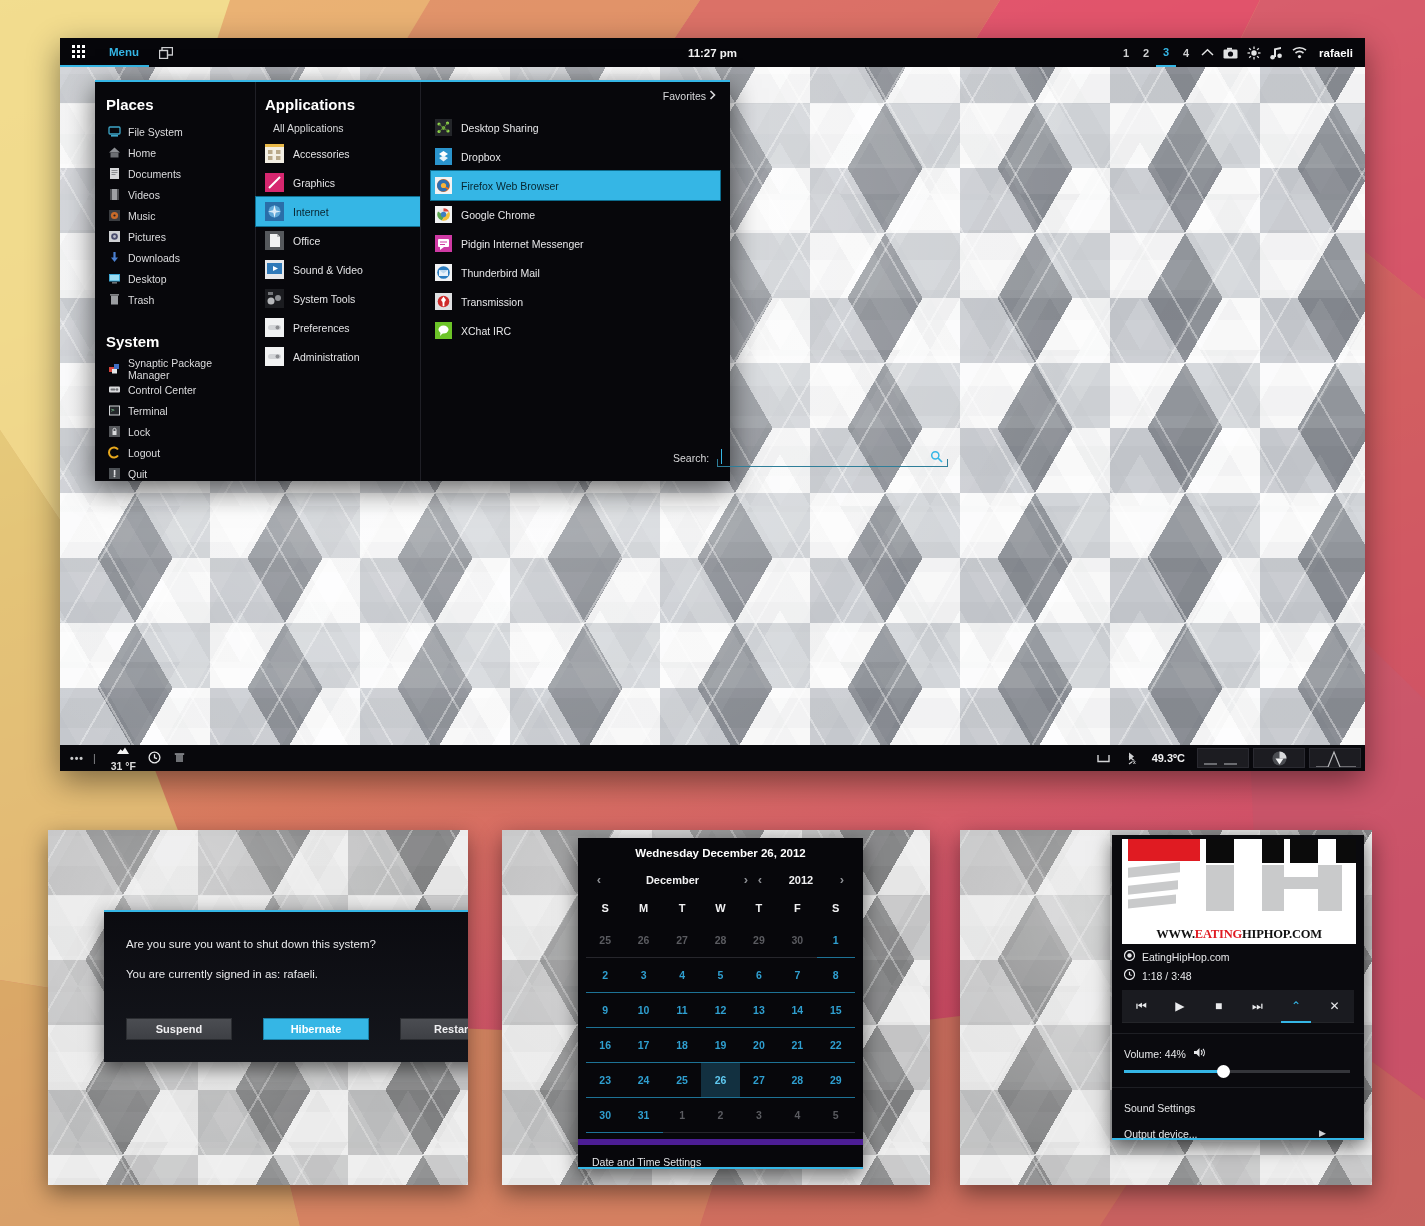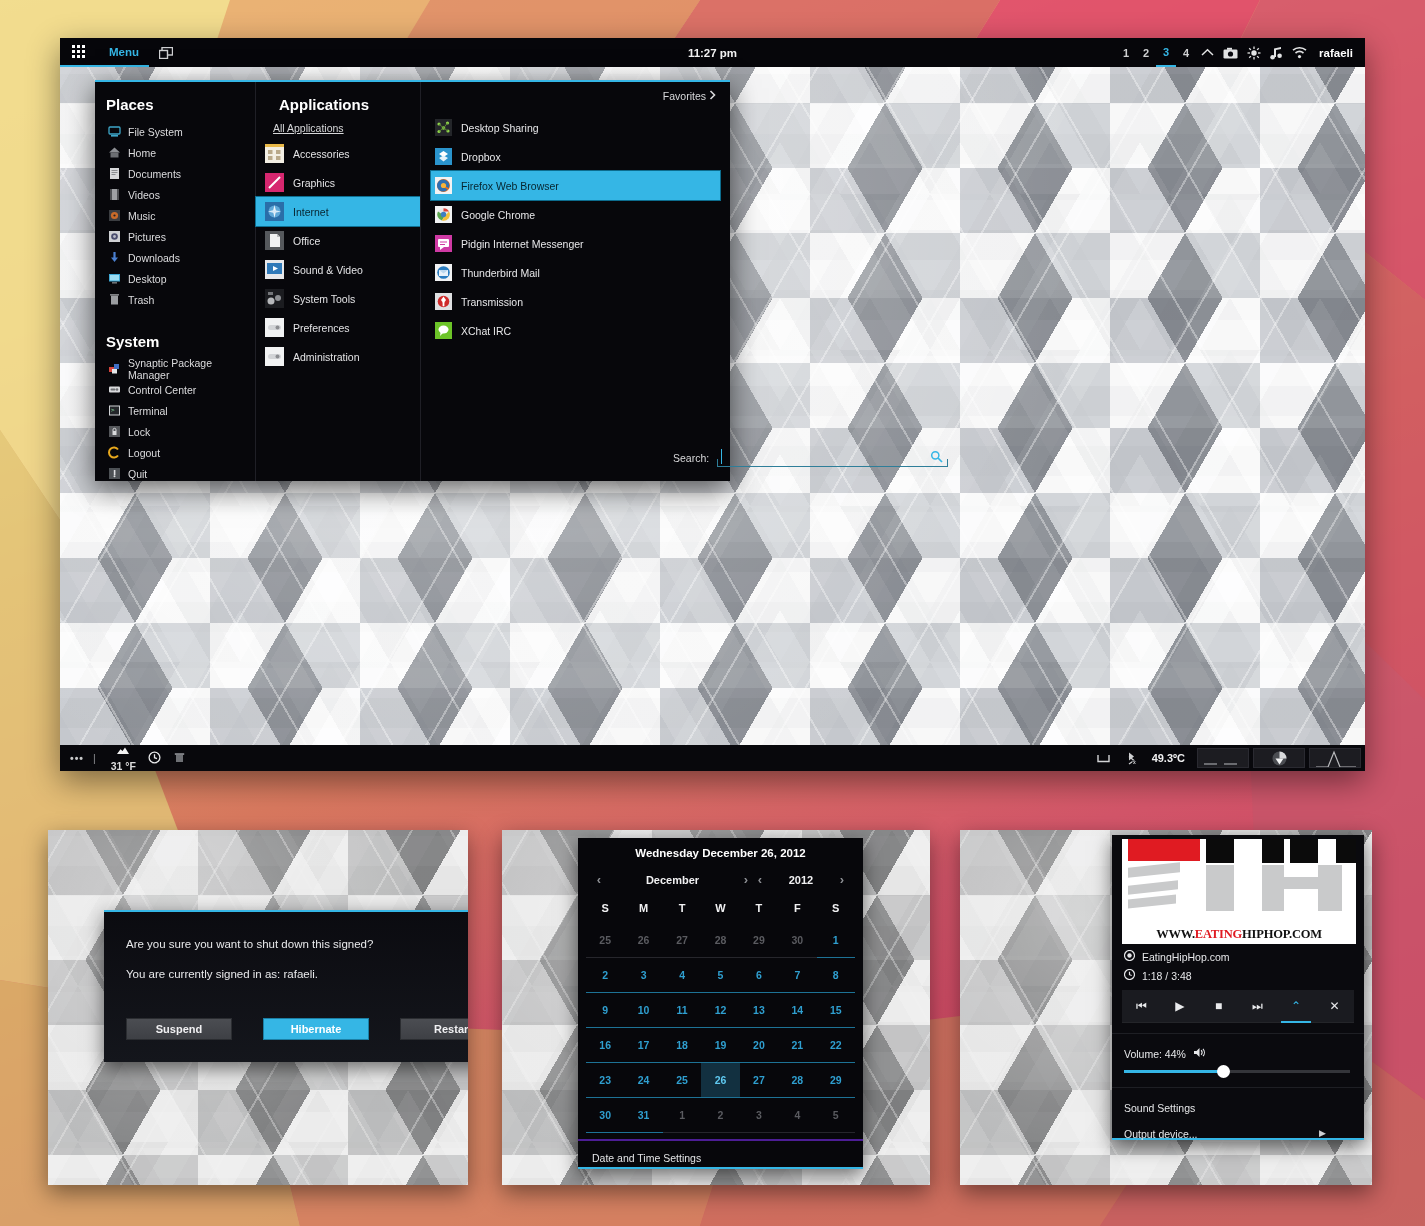--- a/index.html
+++ b/index.html
@@ -104,22 +104,22 @@
     box-shadow:0 8px 26px rgba(0,0,0,.6);
     display:flex; color:#e6e6e7;
   }
   #places-col{ width:161px; padding:14px 0 0 9px; border-right:1px solid #1f1f26; position:relative; }
   .col-head{ font-size:15px; font-weight:bold; color:#fff; margin:0 0 8px 2px; }
   #places-col .col-head.second{ margin-top:23px; }
   .mi{ display:flex; align-items:center; gap:7px; height:21px; font-size:10.5px; color:#dcdcde; padding-left:4px; }
   .mi .ic{ width:13px; height:13px; flex:0 0 13px; border-radius:1px; display:block; }
 
   #apps-col{ width:164px; padding:14px 0 0 0; position:relative; }
-  #apps-col .col-head{ margin-left:23px; }
-  #all-apps{ font-size:10.5px; color:#d6d7d9; padding:1px 0 5px 17px;text-decoration:underline; }
+  #apps-col .col-head{ margin-left:9px; }
+  #all-apps{ font-size:10.5px; color:#d6d7d9; padding:1px 0 5px 17px; }
   .cat{ display:flex; align-items:center; gap:9px; height:29px; padding-left:9px; font-size:10.5px; color:#e3e3e5; }
   .cat .ic{ width:19px; height:19px; flex:0 0 19px; }
   .cat.sel{ background:#35b6e5; color:#08242f; outline:1px solid #0d6f92; }
 
   #list-col{ flex:1; padding:10px 0 0 0; position:relative; border-left:1px solid #1f1f26; }
   #favorites{ position:absolute; right:14px; top:8px; font-size:10.5px; color:#d8d9db; display:flex; align-items:center; gap:3px; }
   #app-list{ margin-top:21px; padding:0 10px 0 10px; }
   .app{ display:flex; align-items:center; gap:9px; height:29px; padding-left:4px; font-size:10.5px; color:#e7e7e9; }
   .app .ic{ width:17px; height:17px; flex:0 0 17px; border-radius:2px; }
   .app.sel{ background:#35b6e5; color:#06242e; outline:1px solid #0c6c8e; }
@@ -174,21 +174,21 @@
   #cal-nav .arw{ color:#8d8f94; font-size:13px; width:14px; text-align:center; }
   #cal-nav .lbl{ color:#f1f1f3; }
   #cal-grid{ margin-top:12px; padding:0 8px; }
   #cal-grid .row{ display:grid; grid-template-columns:repeat(7,1fr); }
   #cal-grid .dow{ text-align:center; font-size:11px; font-weight:bold; color:#f1f1f3; padding:3px 0 9px; }
   .day{ height:35px; display:flex; align-items:center; justify-content:center;
         font-size:10.5px; font-weight:bold; color:#2f9fd0; position:relative;
         border-bottom:1px solid #1d7296; }
   .day.dim{ color:#5a5b60; border-bottom:1px solid #26262c; }
   .day.today{ background:#123040; color:#5fc8ef; }
-  #cal-footer{ margin-top:6px; border-top:2px solid #4c1d95; padding:11px 0 0 14px; font-size:10.5px; color:#e3e4e6; }
+  #cal-footer{ margin-top:6px; border-top:6px solid #4c1d95; padding:11px 0 0 14px; font-size:10.5px; color:#e3e4e6; }
 
   
   #player{
     position:absolute; left:152px; top:5px; width:252px; height:305px;
     background:#0a0a0e; border-bottom:2px solid #35b6e5;
     box-shadow:0 6px 18px rgba(0,0,0,.55); color:#e7e8ea;
   }
   #art{ margin:4px 8px 0 10px; height:105px; background:#fff; position:relative; overflow:hidden; }
   #art .redbar{ position:absolute; left:6px; top:0; width:72px; height:22px; background:#e01b22; }
   #art .blk{ position:absolute; background:#0b0b0b; }
@@ -767,21 +767,21 @@
             <polyline points="6,18 18,18 24,3 30,18 46,18" fill="none" stroke="#b9babd" stroke-width="1.2"></polyline>
           </svg>
       </span>
     </div>
   </div>
 </div>
 
 <div class="shot" id="shot1">
   <div class="wallpaper"></div>
   <div id="shutdown">
-    <div class="msg">Are you sure you want to shut down this signed?</div>
+    <div class="msg">Are you sure you want to shut down this system?</div>
     <div class="msg2">You are currently signed in as: rafaeli.</div>
     <div class="btnrow">
       <div class="btn">Suspend</div>
       <div class="btn primary">Hibernate</div>
       <div class="btn">Restart</div>
     </div>
   </div>
 </div>
 
 <div class="shot" id="shot2">

